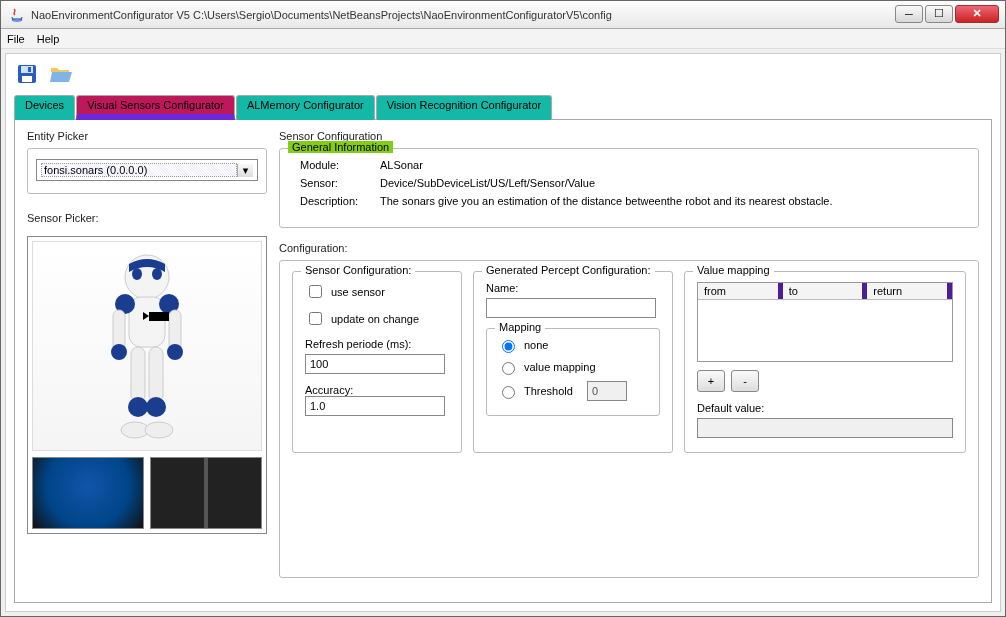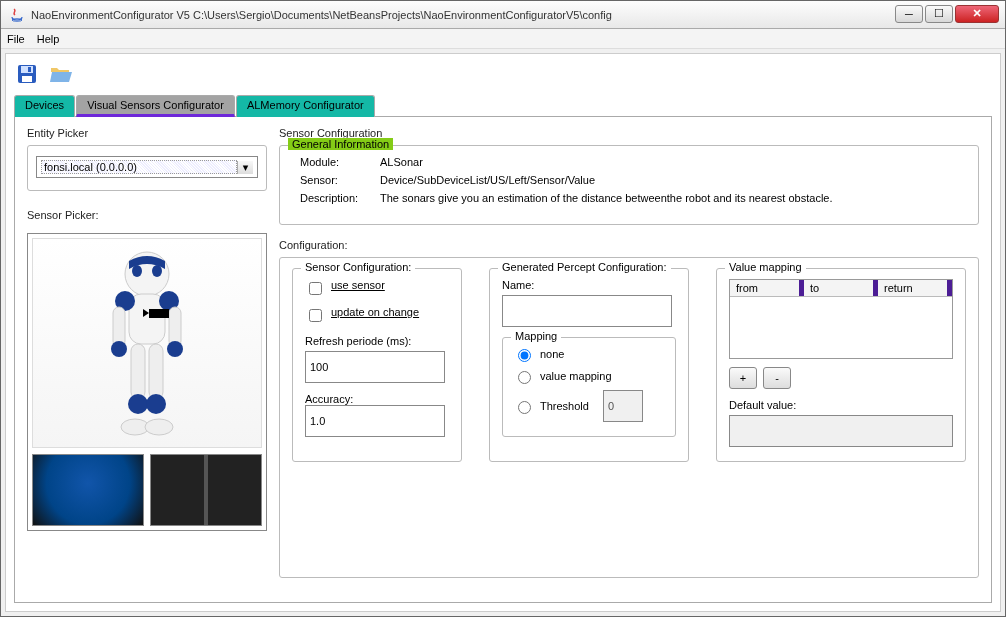--- a/index.html
+++ b/index.html
@@ -11,43 +11,43 @@
 .winbtns { display: flex; height: 20px; margin-right: 2px; }
 .winbtn { width: 28px; height: 18px; margin-left: 2px; border: 1px solid #888; border-radius: 3px; display: flex; align-items: center; justify-content: center; background: linear-gradient(to bottom, #fafafa, #d8d8d8); }
 .winbtn.close { width: 44px; background: linear-gradient(to bottom, #e67, #c22); color: #fff; font-weight: bold; border-color: #933; }
 .menubar { height: 20px; background: #f4f4f4; display: flex; align-items: center; padding: 0 6px; border-bottom: 1px solid #ddd; }
 .menubar span { margin-right: 12px; cursor: default; }
 .content { flex: 1; background: #fff; margin: 4px; border: 1px solid #ccc; padding: 4px 8px 8px 8px; display: flex; flex-direction: column; }
 .toolbar { height: 32px; display: flex; align-items: center; gap: 8px; padding: 2px 0; }
 .toolbtn { width: 26px; height: 26px; display: flex; align-items: center; justify-content: center; }
 .tabs { display: flex; border-bottom: 1px solid #aaa; margin-top: 4px; }
 .tab { padding: 3px 10px; border: 1px solid #aaa; border-bottom: none; background: #14b8a6; margin-right: 1px; border-radius: 3px 3px 0 0; cursor: default; position: relative; top: 1px; }
-.tab.active { background: #a3a3a3; border-bottom: 3px solid #6d28d9; }
+.tab.active { background: #be185d; border-bottom: 6px solid #6d28d9; }
 .tabbody { flex: 1; border: 1px solid #aaa; border-top: none; background: #fff; display: flex; padding: 10px 12px; gap: 12px; }
 .leftcol { width: 240px; display: flex; flex-direction: column; }
 .rightcol { flex: 1; display: flex; flex-direction: column; }
 .label { color: #222; margin-bottom: 6px; }
 .dropdown { height: 22px; border: 1px solid #888; background: #fff; display: flex; align-items: center; padding: 0 4px; justify-content: space-between; }
 .dropdown .ddtext { background: repeating-linear-gradient(45deg, #fff, #fff 1px, #eef 1px, #eef 2px); border: 1px dotted #999; padding: 0 2px; flex: 1; }
 .ddarrow { width: 16px; text-align: center; border-left: 1px solid #aaa; background: linear-gradient(to bottom,#f8f8f8,#ddd); }
 .picbox { border: 1px solid #888; padding: 4px; margin-top: 6px; background: #fff; }
 .robotimg { width: 100%; height: 210px; background: linear-gradient(to bottom, #fff, #f5f5f5); position: relative; border: 1px solid #ddd; }
 .thumbs { display: flex; gap: 6px; margin-top: 6px; }
 .thumb { flex: 1; height: 72px; border: 1px solid #888; background: #333; }
 .thumb.blue { background: radial-gradient(circle at 50% 40%, #15a, #048 60%, #111 100%); }
 .thumb.feet { background: linear-gradient(to right, #222 0 48%, #555 48% 52%, #222 52% 100%); }
 .fieldset { border: 1px solid #bbb; border-radius: 3px; padding: 10px 12px 14px 12px; margin-bottom: 14px; position: relative; }
 .fieldset .legend { position: absolute; top: -8px; left: 8px; background: #84cc16; padding: 0 4px; }
 .row { display: flex; margin-bottom: 6px; }
 .klabel { width: 80px; margin-left: 8px; }
-.inp { height: 32px; border: 1px solid #888; padding: 0 4px; background: #fff; }
-.configrow { display: flex; gap: 27px; }
+.inp { height: 20px; border: 1px solid #888; padding: 0 4px; background: #fff; }
+.configrow { display: flex; gap: 11px; }
 .subfs { border: 1px solid #bbb; border-radius: 3px; padding: 10px 12px 14px 12px; position: relative; }
 .subfs .legend { position: absolute; top: -8px; left: 8px; background: #fff; padding: 0 4px; }
-.chk { display: flex; gap: 6px; margin-bottom: 8px; text-decoration: underline; }
+.chk { display: flex; align-items: center; gap: 6px; margin-bottom: 8px; }
 .chk input { width: 13px; height: 13px; }
 .radio { display: flex; align-items: center; gap: 6px; margin-bottom: 6px; }
 .tbl { border: 1px solid #999; height: 80px; background: #fff; }
 .thead { display: flex; border-bottom: 1px solid #bbb; background: #f4f4f4; }
 .th { flex: 1; padding: 2px 6px; border-right: 5px solid #4c1d95; }
 .btnrow { display: flex; gap: 6px; margin-top: 8px; }
 .btn { min-width: 28px; height: 22px; border: 1px solid #888; background: linear-gradient(to bottom,#fafafa,#ddd); border-radius: 3px; padding: 0 8px; display: flex; align-items: center; justify-content: center; }
 .robot-body { position: absolute; left: 50%; top: 10px; transform: translateX(-50%); width: 120px; height: 190px; }
 </style>
 </head>
@@ -88,28 +88,29 @@
             <path d="M2 5h6l2 2h10v2H2z" fill="#f0c767"></path>
             <path d="M3 9h20l-3 10H1z" fill="#7fb4e8"></path>
           </svg>
       </div>
     </div>
 
     <div class="tabs">
       <div class="tab">Devices</div>
       <div class="tab active">Visual Sensors Configurator</div>
       <div class="tab">ALMemory Configurator</div>
+      <div class="tab">Vision Recognition Configurator</div>
     </div>
 
     <div class="tabbody">
       <div class="leftcol">
         <div class="label">Entity Picker</div>
         <div style="border:1px solid #bbb; padding:10px 8px 12px 8px; border-radius:3px;">
           <div class="dropdown">
-            <span class="ddtext">fonsi.local (0.0.0.0)</span>
+            <span class="ddtext">fonsi.sonars (0.0.0.0)</span>
             <span class="ddarrow">▾</span>
           </div>
         </div>
 
         <div class="label" style="margin-top:18px;">Sensor Picker:</div>
         <div class="picbox">
           <div class="robotimg">
             <svg class="robot-body" viewBox="0 0 120 190">
               <ellipse cx="60" cy="25" rx="22" ry="22" fill="#f4f4f4" stroke="#ccc"></ellipse>
               <ellipse cx="50" cy="22" rx="5" ry="6" fill="#1a3d8f"></ellipse>

